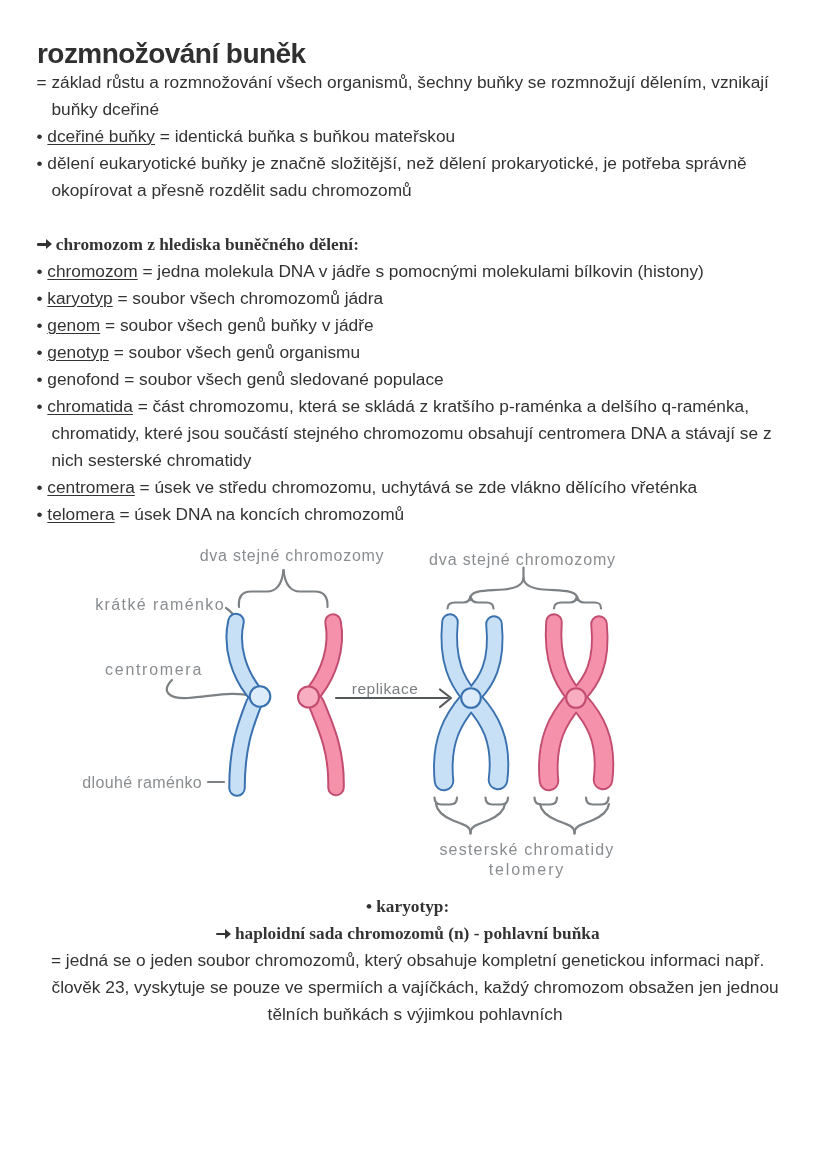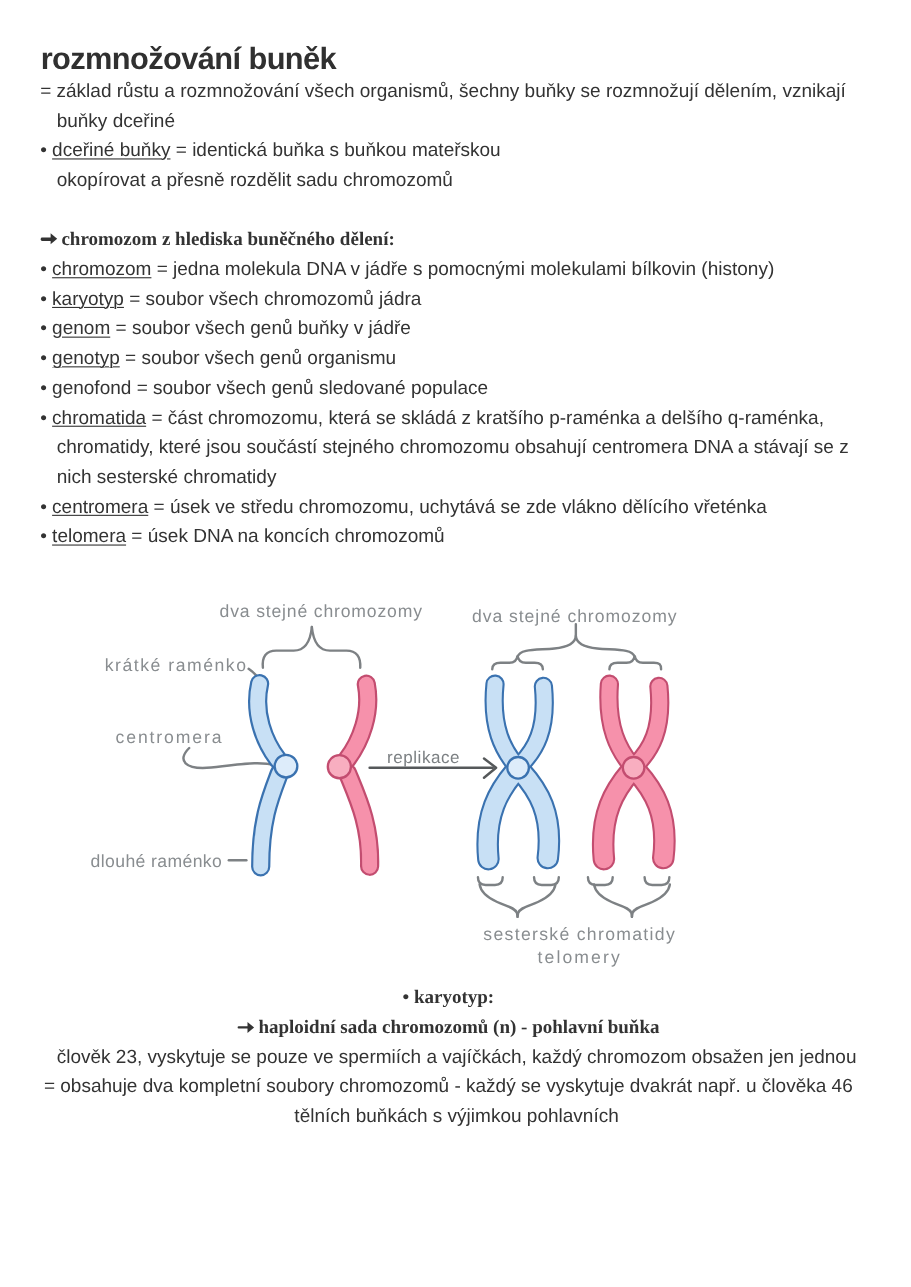--- a/index.html
+++ b/index.html
@@ -17,20 +17,21 @@
   svg text{font-family:"Liberation Sans",sans-serif;}
 </style>
 </head>
 <body>
 <div class="page">
 <h1>rozmnožování buněk</h1>
 <div class="blk" style="top:68.5px;">
 <div>= základ růstu a rozmnožování všech organismů, šechny buňky se rozmnožují dělením, vznikají</div>
 <div class="ind">buňky dceřiné</div>
 <div>• <u>dceřiné buňky</u> = identická buňka s buňkou mateřskou</div>
+<div>• dělení eukaryotické buňky je značně složitější, než dělení prokaryotické, je potřeba správně</div>
 <div class="ind">okopírovat a přesně rozdělit sadu chromozomů</div>
 <div></div>
 <div class="b"><span class="arr"></span> chromozom z hlediska buněčného dělení:</div>
 <div>• <u>chromozom</u> = jedna molekula DNA v jádře s pomocnými molekulami bílkovin (histony)</div>
 <div>• <u>karyotyp</u> = soubor všech chromozomů jádra</div>
 <div>• <u>genom</u> = soubor všech genů buňky v jádře</div>
 <div>• <u>genotyp</u> = soubor všech genů organismu</div>
 <div>• genofond = soubor všech genů sledované populace</div>
 <div>• <u>chromatida</u> = část chromozomu, která se skládá z kratšího p-raménka a delšího q-raménka,</div>
 <div class="ind">chromatidy, které jsou součástí stejného chromozomu obsahují centromera DNA a stávají se z</div>
@@ -143,17 +144,17 @@
   <text x="202" y="248" text-anchor="end" letter-spacing="0.35">dlouhé raménko</text>
   <text x="527" y="314.5" text-anchor="middle" letter-spacing="1.2">sesterské chromatidy</text>
   <text x="527" y="335" text-anchor="middle" letter-spacing="1.9">telomery</text>
 </g>
 <text x="385" y="154" text-anchor="middle" fill="#7c8083" font-size="15.5px" letter-spacing="0.5">replikace</text>
 </svg>
 
 <div class="blk" style="top:893.3px;text-align:center;">
 <div class="b">• karyotyp:</div>
 <div class="b"><span class="arr"></span> haploidní sada chromozomů (n) - pohlavní buňka</div>
+<div>= jedná se o jeden soubor chromozomů, který obsahuje kompletní genetickou informaci např.</div>
 <div class="ind">člověk 23, vyskytuje se pouze ve spermiích a vajíčkách, každý chromozom obsažen jen jednou</div>
-<div>= obsahuje dva kompletní soubory chromozomů - každý se vyskytuje dvakrát např. u člověka 46</div>
 <div class="ind">tělních buňkách s výjimkou pohlavních</div>
 </div>
 </div>
 
 </body></html>

